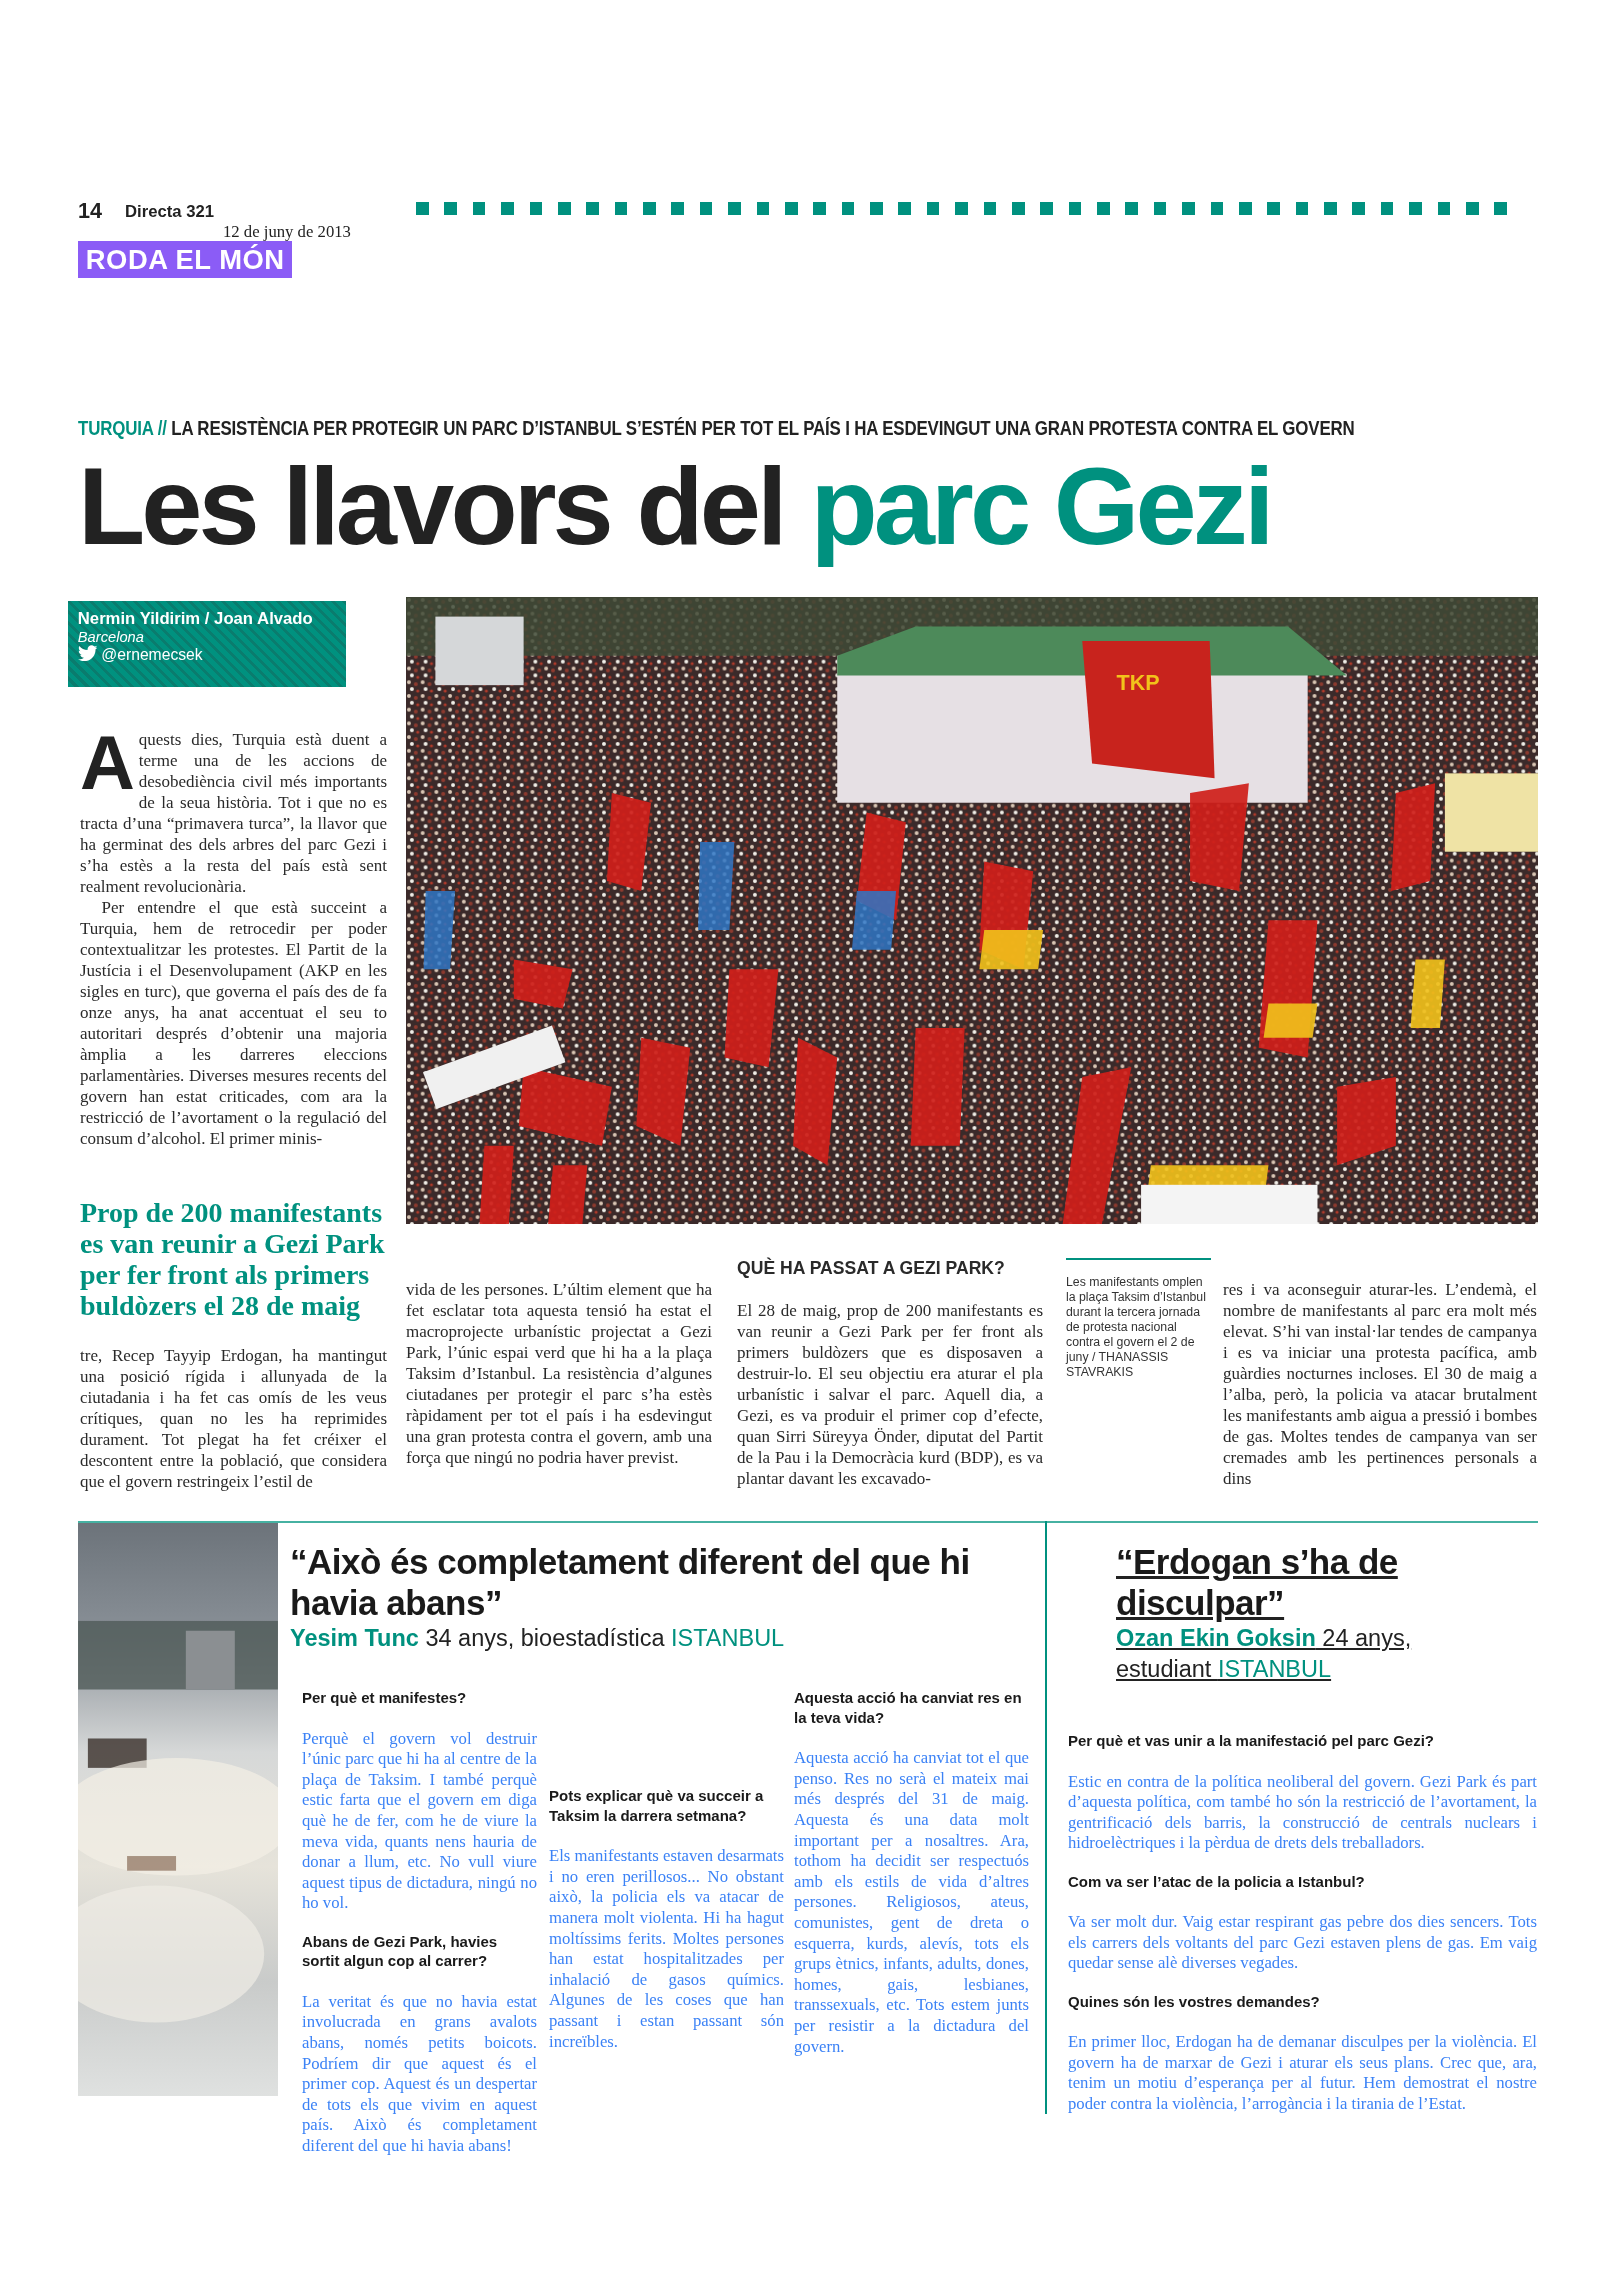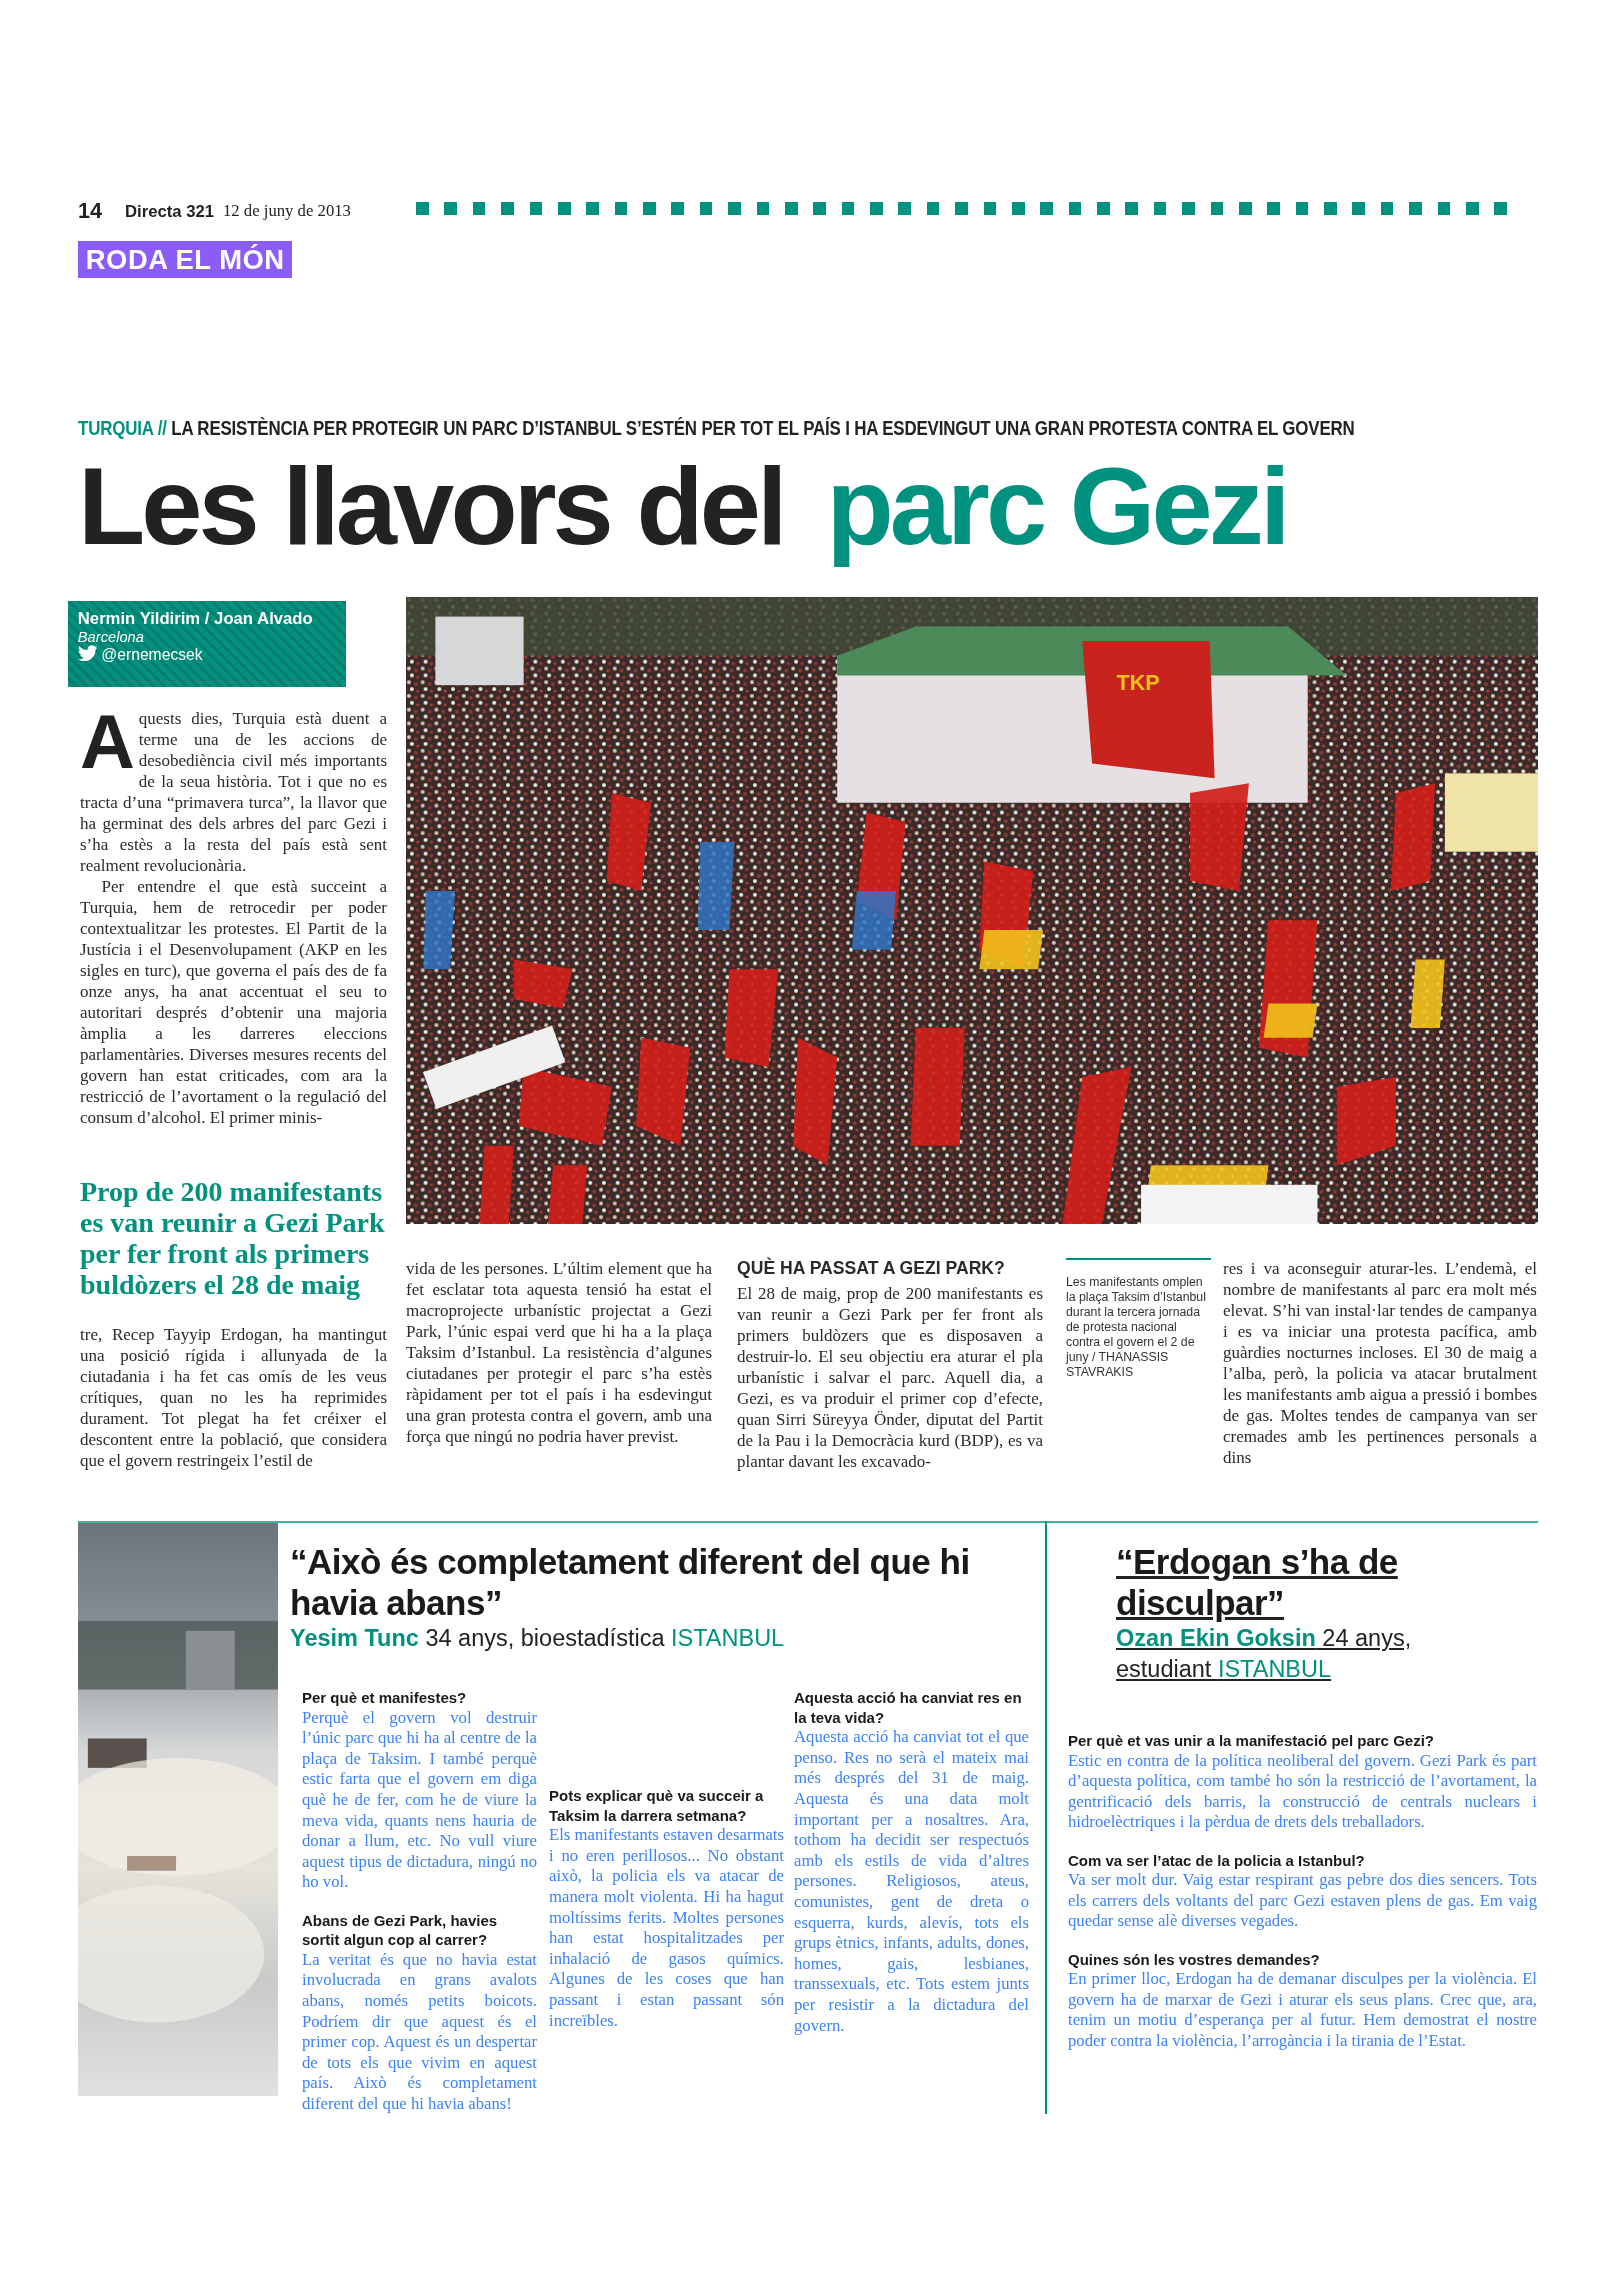--- a/index.html
+++ b/index.html
@@ -1,33 +1,33 @@
 <!DOCTYPE html>
 <html><head>
 <meta charset="utf-8">
 <style>
   html, body { margin:0; padding:0; background:#ffffff; }
   body { width:1620px; height:2293px; position:relative; overflow:hidden; color:#222; }
   .abs { position:absolute; }
   .sans { font-family:"Liberation Sans", "DejaVu Sans", sans-serif; }
-  .serif { font-family:"Liberation Serif", "DejaVu Serif", serif; }
+  .serif { font-family:"Liberation Serif", "DejaVu Serif", serif;margin-top:21px; }
 
   
   .page-num { left:78px; top:198px; font-size:21.6px; font-weight:bold; }
   .pub { left:125px; top:202px; font-size:16.7px; font-weight:bold; }
   .date { left:223px; top:201px; font-size:16.7px; }
   .dots { left:416px; top:202px; display:flex; gap:15.7px; }
   .dots span { width:12.7px; height:12.7px; background:#00917f; display:block; }
   .section-tag { left:78px; top:241px; background:#8b5cf6; color:#fff; font-size:27.4px; font-weight:bold; padding:2px 7.8px; letter-spacing:0.5px; line-height:33px; }
 
   
   .kicker { left:78px; top:416px; font-size:20.6px; font-weight:bold; letter-spacing:-0.2px; transform:scaleX(0.82); transform-origin:left; white-space:nowrap; }
   .kicker .k1 { color:#00917f; }
   .headline { left:78px; top:447px; font-size:110px; font-weight:bold; letter-spacing:-3.9px; line-height:118px; white-space:nowrap; }
-  .headline .hl2 { color:#00917f;margin-left:16px; }
+  .headline .hl2 { color:#00917f; }
 
   
   .byline { left:68px; top:601px; width:278px; height:86px; background:repeating-linear-gradient(45deg,#00917f 0 4.9px,#0a7c6e 4.9px 7.8px); color:#fff; padding:7.8px 9.8px; box-sizing:border-box; }
   .byline .names { font-size:16.7px; font-weight:bold; }
   .byline .city { font-size:14.7px; font-style:italic; }
   .byline .tw { font-size:15.7px; display:flex; align-items:center; gap:3.9px; }
 
   .body-text { font-size:17px; line-height:21px; text-align:justify; color:#2a2a2a; }
   .col1 { left:80px; top:708px; width:307px; }
   .dropcap { float:left; font-family:"Liberation Sans", sans-serif; font-weight:bold; font-size:76px; line-height:63px; margin:2px 3.9px 0 0; color:#222; }

